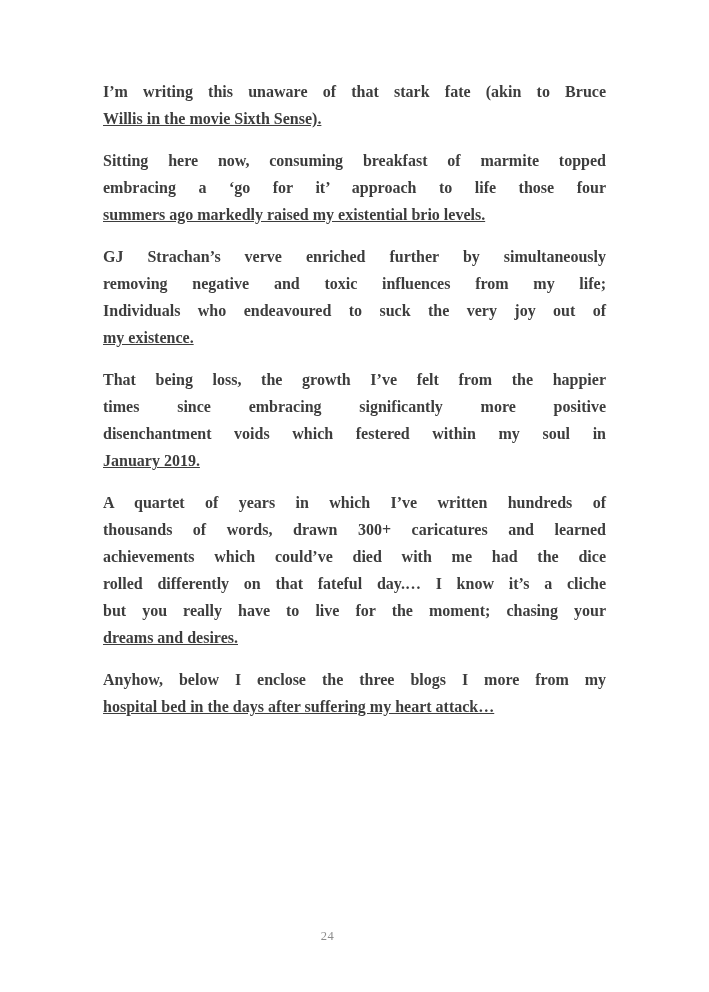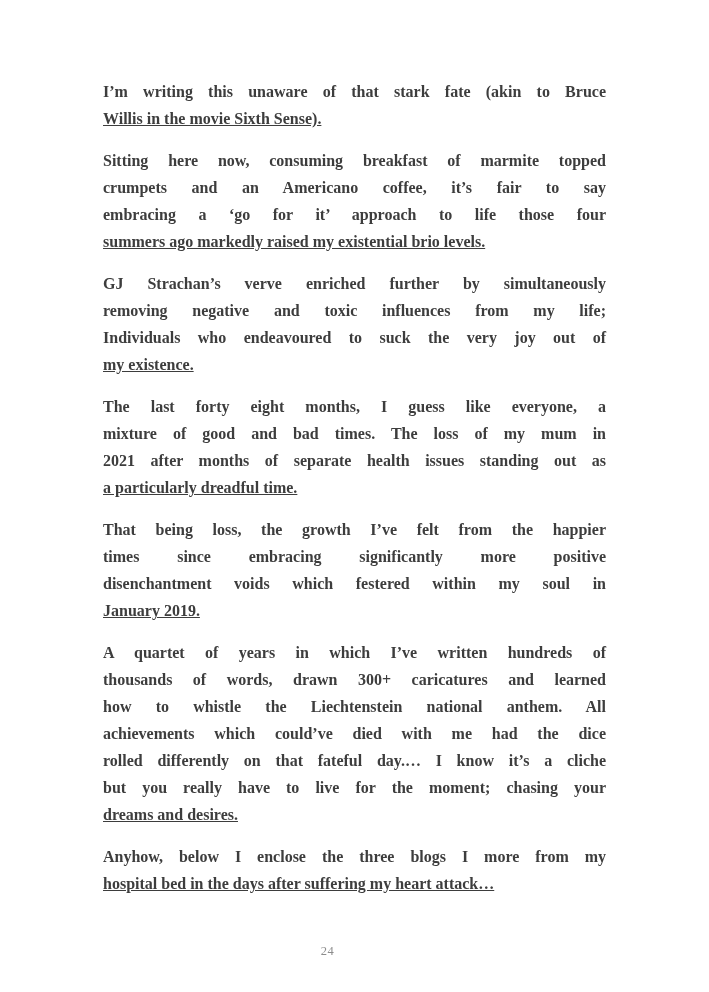--- a/index.html
+++ b/index.html
@@ -39,21 +39,21 @@
   }
   .line.last {
     text-align: left;
     text-align-last: left;
     text-decoration: underline;
   }
   .page-footer {
     position: absolute;
     left: 0;
     right: 0;
-    bottom: 33px;
+    bottom: 48px;
     text-align: center;
   }
   .page-number {
     font-family: "Liberation Serif", "DejaVu Serif", serif;
     font-size: 12.5px;
     font-weight: 400;
     color: #8c8c8c;
     letter-spacing: 0.5px;
   }
 </style>
@@ -61,46 +61,38 @@
 <body>
 
 <main class="page">
   <section class="doc-body" id="doc-body">
       <p class="paragraph">
         <span class="line just">I’m writing this unaware of that stark fate (akin to Bruce</span>
         <span class="line last">Willis in the movie Sixth Sense).</span>
       </p>
       <p class="paragraph">
         <span class="line just">Sitting here now, consuming breakfast of marmite topped</span>
-        <span class="line just">crumpets and an Americano coffee, it’s fair to say</span>
         <span class="line just">embracing a ‘go for it’ approach to life those four</span>
         <span class="line last">summers ago markedly raised my existential brio levels.</span>
       </p>
       <p class="paragraph">
         <span class="line just">GJ Strachan’s verve enriched further by simultaneously</span>
         <span class="line just">removing negative and toxic influences from my life;</span>
         <span class="line just">Individuals who endeavoured to suck the very joy out of</span>
         <span class="line last">my existence.</span>
       </p>
       <p class="paragraph">
-        <span class="line just">The last forty eight months, I guess like everyone, a</span>
-        <span class="line just">mixture of good and bad times. The loss of my mum in</span>
-        <span class="line just">2021 after months of separate health issues standing out as</span>
-        <span class="line last">a particularly dreadful time.</span>
-      </p>
-      <p class="paragraph">
         <span class="line just">That being loss, the growth I’ve felt from the happier</span>
         <span class="line just">times since embracing significantly more positive</span>
         <span class="line just">disenchantment voids which festered within my soul in</span>
         <span class="line last">January 2019.</span>
       </p>
       <p class="paragraph">
         <span class="line just">A quartet of years in which I’ve written hundreds of</span>
         <span class="line just">thousands of words, drawn 300+ caricatures and learned</span>
-        <span class="line just">how to whistle the Liechtenstein national anthem. All</span>
         <span class="line just">achievements which could’ve died with me had the dice</span>
         <span class="line just">rolled differently on that fateful day.… I know it’s a cliche</span>
         <span class="line just">but you really have to live for the moment; chasing your</span>
         <span class="line last">dreams and desires.</span>
       </p>
       <p class="paragraph">
         <span class="line just">Anyhow, below I enclose the three blogs I more from my</span>
         <span class="line last">hospital bed in the days after suffering my heart attack…</span>
       </p>
     </section>

